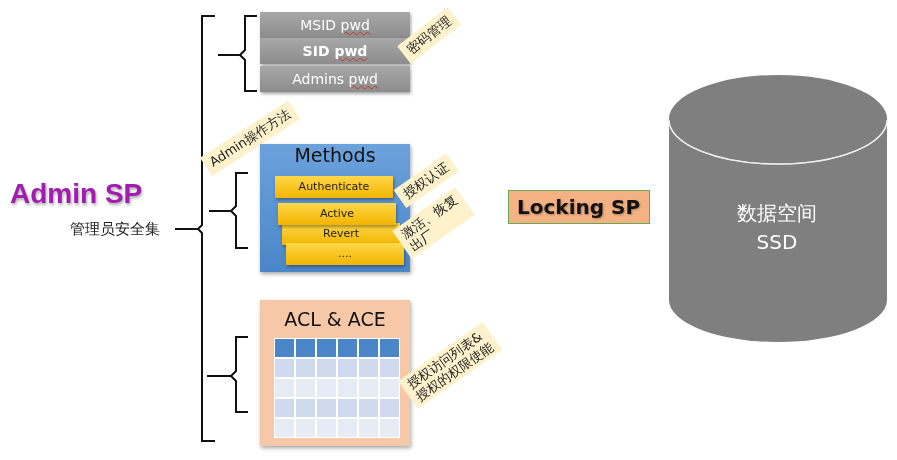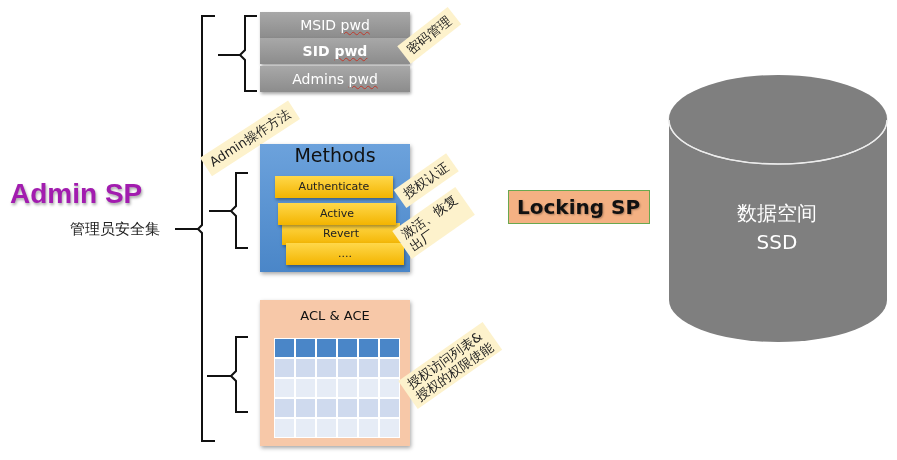--- a/index.html
+++ b/index.html
@@ -8,21 +8,21 @@
   .title { left:10px; top:178px; font-family:Liberation Sans, sans-serif; font-weight:bold; font-size:28px; color:#a21caf; text-shadow:1px 2px 3px rgba(0,0,0,0.35); }
   .subtitle { left:30px; top:220px; font-size:15px; color:#222;margin-left:40px; }
   .brace { position:absolute; }
   .pwd { position:absolute; left:260px; width:150px; height:26px; background:linear-gradient(#a8a8a8,#8c8c8c); color:#fff; text-align:center; font-size:14px; line-height:26px; box-shadow:1px 2px 3px rgba(0,0,0,0.35); }
   .pwd u { text-decoration: underline wavy #c0392b; text-decoration-thickness:1px; }
   .note { position:absolute; background:#fdf2cc; color:#222; font-size:13px; padding:2px 6px; white-space:nowrap; transform-origin:left center; }
   .methods { left:260px; top:144px; width:150px; height:128px; background:linear-gradient(#6ca2dc,#4a86c8); box-shadow:1px 2px 4px rgba(0,0,0,0.35); }
   .methods-title { position:absolute; left:0; right:0; top:0; text-align:center; font-size:19px; color:#111; }
   .mbtn { position:absolute; height:22px; background:linear-gradient(#ffd84a,#f3b400); color:#222; font-size:11px; text-align:center; line-height:22px; box-shadow:1px 2px 3px rgba(0,0,0,0.35); }
   .acl { left:260px; top:300px; width:150px; height:146px; background:#f7c8a8; box-shadow:1px 2px 4px rgba(0,0,0,0.35); }
-  .acl-title { position:absolute; left:0; right:0; top:8px; text-align:center; font-size:13px; color:#111; }
+  .acl-title { position:absolute; left:0; right:0; top:8px; text-align:center; font-size:19px; color:#111; }
   .grid { position:absolute; left:14px; top:38px; width:124px; display:grid; grid-template-columns:repeat(6, 1fr); gap:2px; background:#ffffff; padding:1px; }
   .cell { height:18px; }
   .locking { left:508px; top:190px; width:142px; height:34px; background:#f4b183; border:1px solid #6aa84f; box-sizing:border-box; font-weight:bold; font-size:20px; line-height:32px; padding-left:8px; color:#111; text-shadow:1px 1px 2px rgba(0,0,0,0.3); }
   .ssd-label { position:absolute; left:668px; width:218px; text-align:center; color:#ffffff; font-size:20px; }
 </style>
 </head>
 <body>
 
 <div class="abs title">Admin SP</div>
 <div class="abs subtitle">管理员安全集</div>

